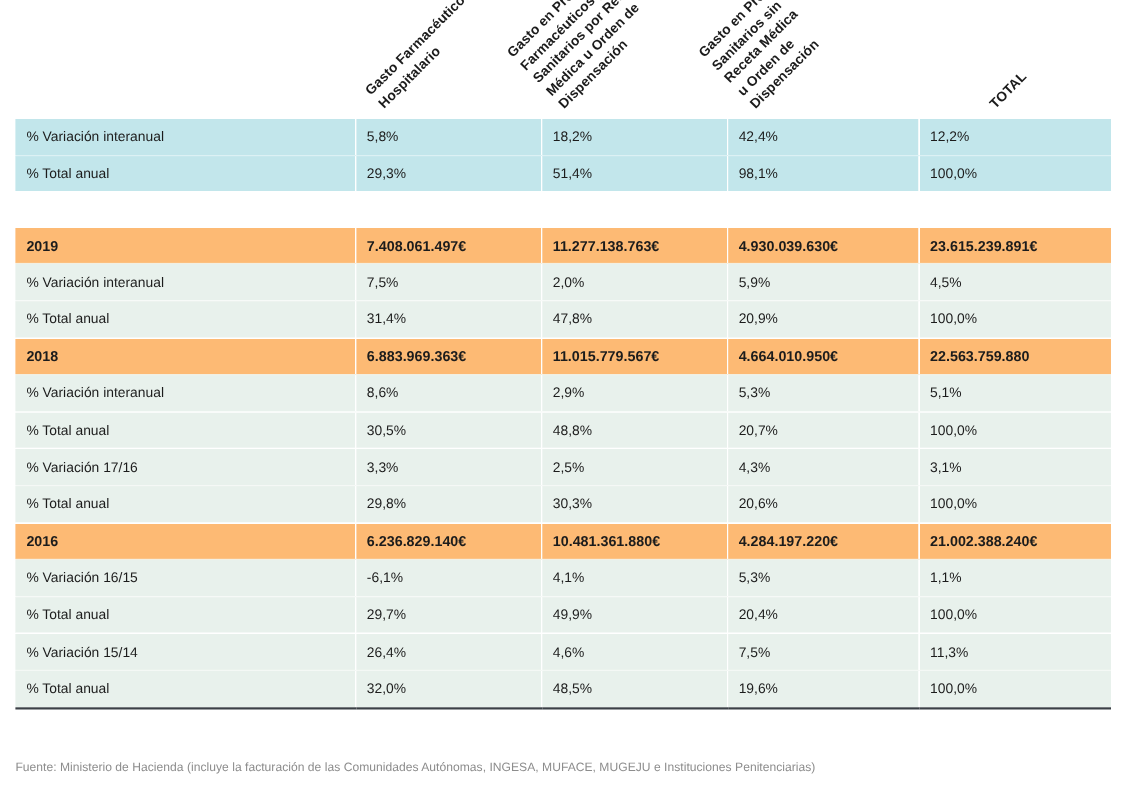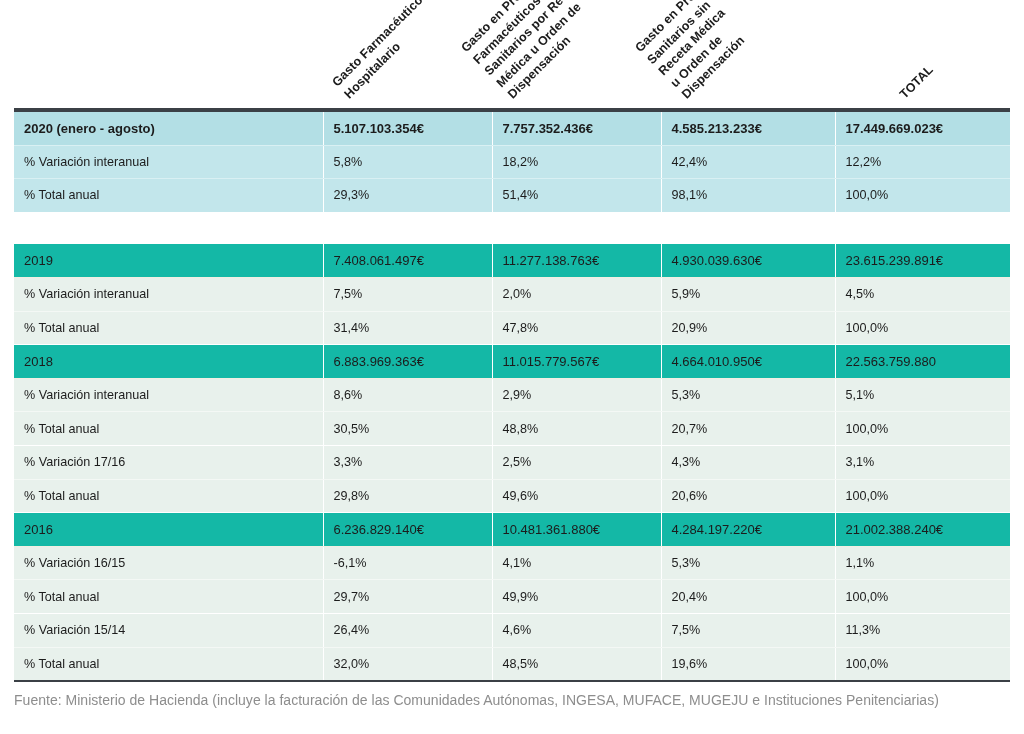--- a/index.html
+++ b/index.html
@@ -92,22 +92,22 @@
   tr.sub-2020 td {
     background: #c2e6eb;
     border-bottom: 1px solid #d9f0f3;
   }
   tr.sub-2020b td {
     background: #c2e6eb;
     border-bottom: none;
   }
 
   tr.year td {
-    background: #14b8a6;
-    font-weight: normal;
+    background: #fdba74;
+    font-weight: bold;
     font-size: 13px;
     border-bottom: 1px solid #f2efe2;
   }
   tr.sub td {
     background: #e8f1ec;
     border-bottom: 1px solid #f4f8f5;
   }
   tr.sub-b td {
     background: #e8f1ec;
     border-bottom: 1px solid #ffffff;
@@ -122,21 +122,21 @@
     padding: 0;
     background: #ffffff;
     border: none;
   }
 
   
   .footer {
     position: absolute;
     left: 14px;
     top: 692px;
-    font-size: 14px;
+    font-size: 11px;
     color: #8d8d8d;
     font-family: "Liberation Sans", sans-serif;
     letter-spacing: 0.02px;
     white-space: nowrap;
   }
 </style>
 </head>
 <body>
 
 <div class="sheet">
@@ -169,27 +169,20 @@
     <table class="data">
       <colgroup>
         <col class="c1">
           <col class="c2">
           <col class="c3">
           <col class="c4">
           <col class="c5">
       </colgroup>
       <tbody>
 
-        <tr class="year-2020 toprule">
-          <td>2020 (enero - agosto)</td>
-          <td>5.107.103.354€</td>
-          <td>7.757.352.436€</td>
-          <td>4.585.213.233€</td>
-          <td>17.449.669.023€</td>
-        </tr>
         <tr class="sub-2020">
           <td>% Variación interanual</td>
           <td>5,8%</td>
           <td>18,2%</td>
           <td>42,4%</td>
           <td>12,2%</td>
         </tr>
         <tr class="sub-2020b">
           <td>% Total anual</td>
           <td>29,3%</td>
@@ -248,21 +241,21 @@
         <tr class="sub">
           <td>% Variación 17/16</td>
           <td>3,3%</td>
           <td>2,5%</td>
           <td>4,3%</td>
           <td>3,1%</td>
         </tr>
         <tr class="sub-b">
           <td>% Total anual</td>
           <td>29,8%</td>
-          <td>49,6%</td>
+          <td>30,3%</td>
           <td>20,6%</td>
           <td>100,0%</td>
         </tr>
 
         <tr class="year">
           <td>2016</td>
           <td>6.236.829.140€</td>
           <td>10.481.361.880€</td>
           <td>4.284.197.220€</td>
           <td>21.002.388.240€</td>

